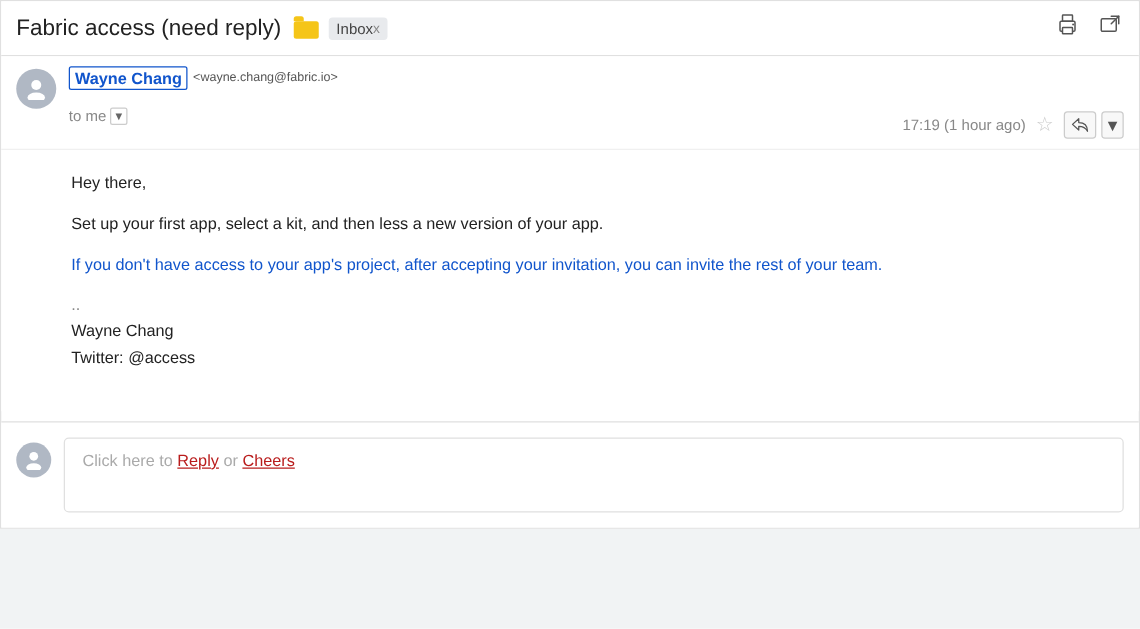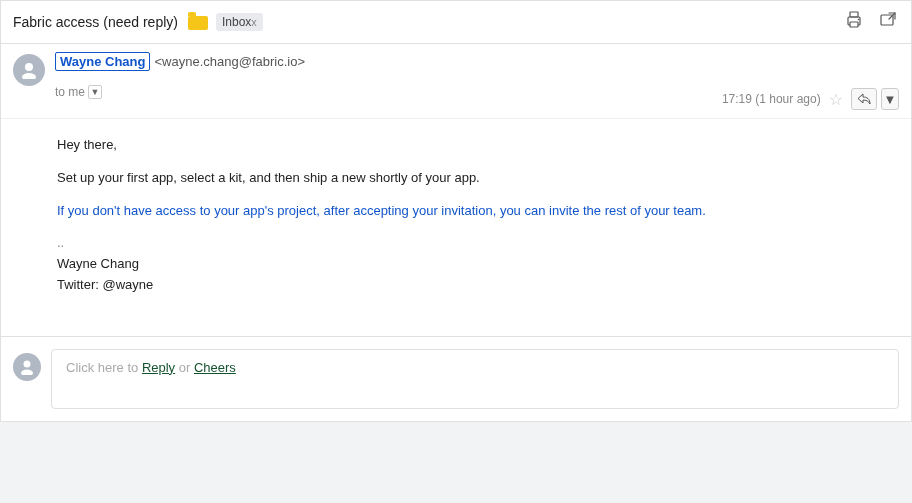--- a/index.html
+++ b/index.html
@@ -17,21 +17,21 @@
       border: 1px solid #e0e0e0;
     }
     .email-header {
       display: flex;
       align-items: center;
       padding: 8px 12px;
       border-bottom: 1px solid #e0e0e0;
       background: #fff;
     }
     .email-title {
-      font-size: 14px;
+      font-size: 18px;
       font-weight: normal;
       color: #222;
       margin-right: 10px;
     }
     .folder-icon {
       display: inline-block;
       width: 20px;
       height: 14px;
       background: #f5c518;
       border-radius: 2px;
@@ -112,21 +112,21 @@
     .sender-name {
       color: #1155cc;
       font-size: 13px;
       font-weight: bold;
       border: 1px solid #1155cc;
       padding: 1px 4px;
       border-radius: 2px;
     }
     .sender-email {
       color: #555;
-      font-size: 13px;
+      font-size: 10px;
     }
     .to-me-row {
       display: flex;
       align-items: center;
       margin-top: 14px;
       font-size: 12px;
       color: #888;
     }
     .dropdown-arrow {
       display: inline-block;
@@ -224,21 +224,21 @@
       flex: 1;
       border: 1px solid #e0e0e0;
       border-radius: 4px;
       padding: 10px 14px;
       min-height: 60px;
       color: #aaa;
       font-size: 13px;
       cursor: text;
     }
     .reply-box a {
-      color: #14532d;
+      color: #b91c1c;
       text-decoration: underline;
     }
   </style>
 </head>
 <body>
 
 <div class="email-container">
 
   <div class="email-header">
     <span class="email-title">Fabric access (need reply)</span>
@@ -293,26 +293,26 @@
         <svg width="14" height="12" viewBox="0 0 14 12" fill="none">
             <path d="M1 5.5L6 1v3c4 0 7 2 7 7-1.5-3-4-4-7-4v3L1 5.5z" stroke="#555" stroke-width="1" fill="none" stroke-linejoin="round"></path>
           </svg>
       </span>
       <span class="more-btn">▼</span>
     </div>
   </div>
 
   <div class="email-body">
     <p>Hey there,</p>
-    <p>Set up your first app, select a kit, and then ship a new shortly of your app.</p>
+    <p>Set up your first app, select a kit, and then less a new version of your app.</p>
     <p class="highlight">If you don't have access to your app's project, after accepting your invitation, you can invite the rest of your team.</p>
     <p style="color:#888;">
       <span>..</span><br>
       <span style="color:#222;">Wayne Chang</span><br>
-      <span style="color:#222;">Twitter: @wayne</span>
+      <span style="color:#222;">Twitter: @access</span>
     </p>
   </div>
 
   <div class="reply-area">
     <div class="reply-avatar">
       <svg width="16" height="16" viewBox="0 0 16 16" fill="white">
           <circle cx="8" cy="5" r="3.5"></circle>
           <ellipse cx="8" cy="14" rx="6" ry="3.5"></ellipse>
         </svg>
     </div>

